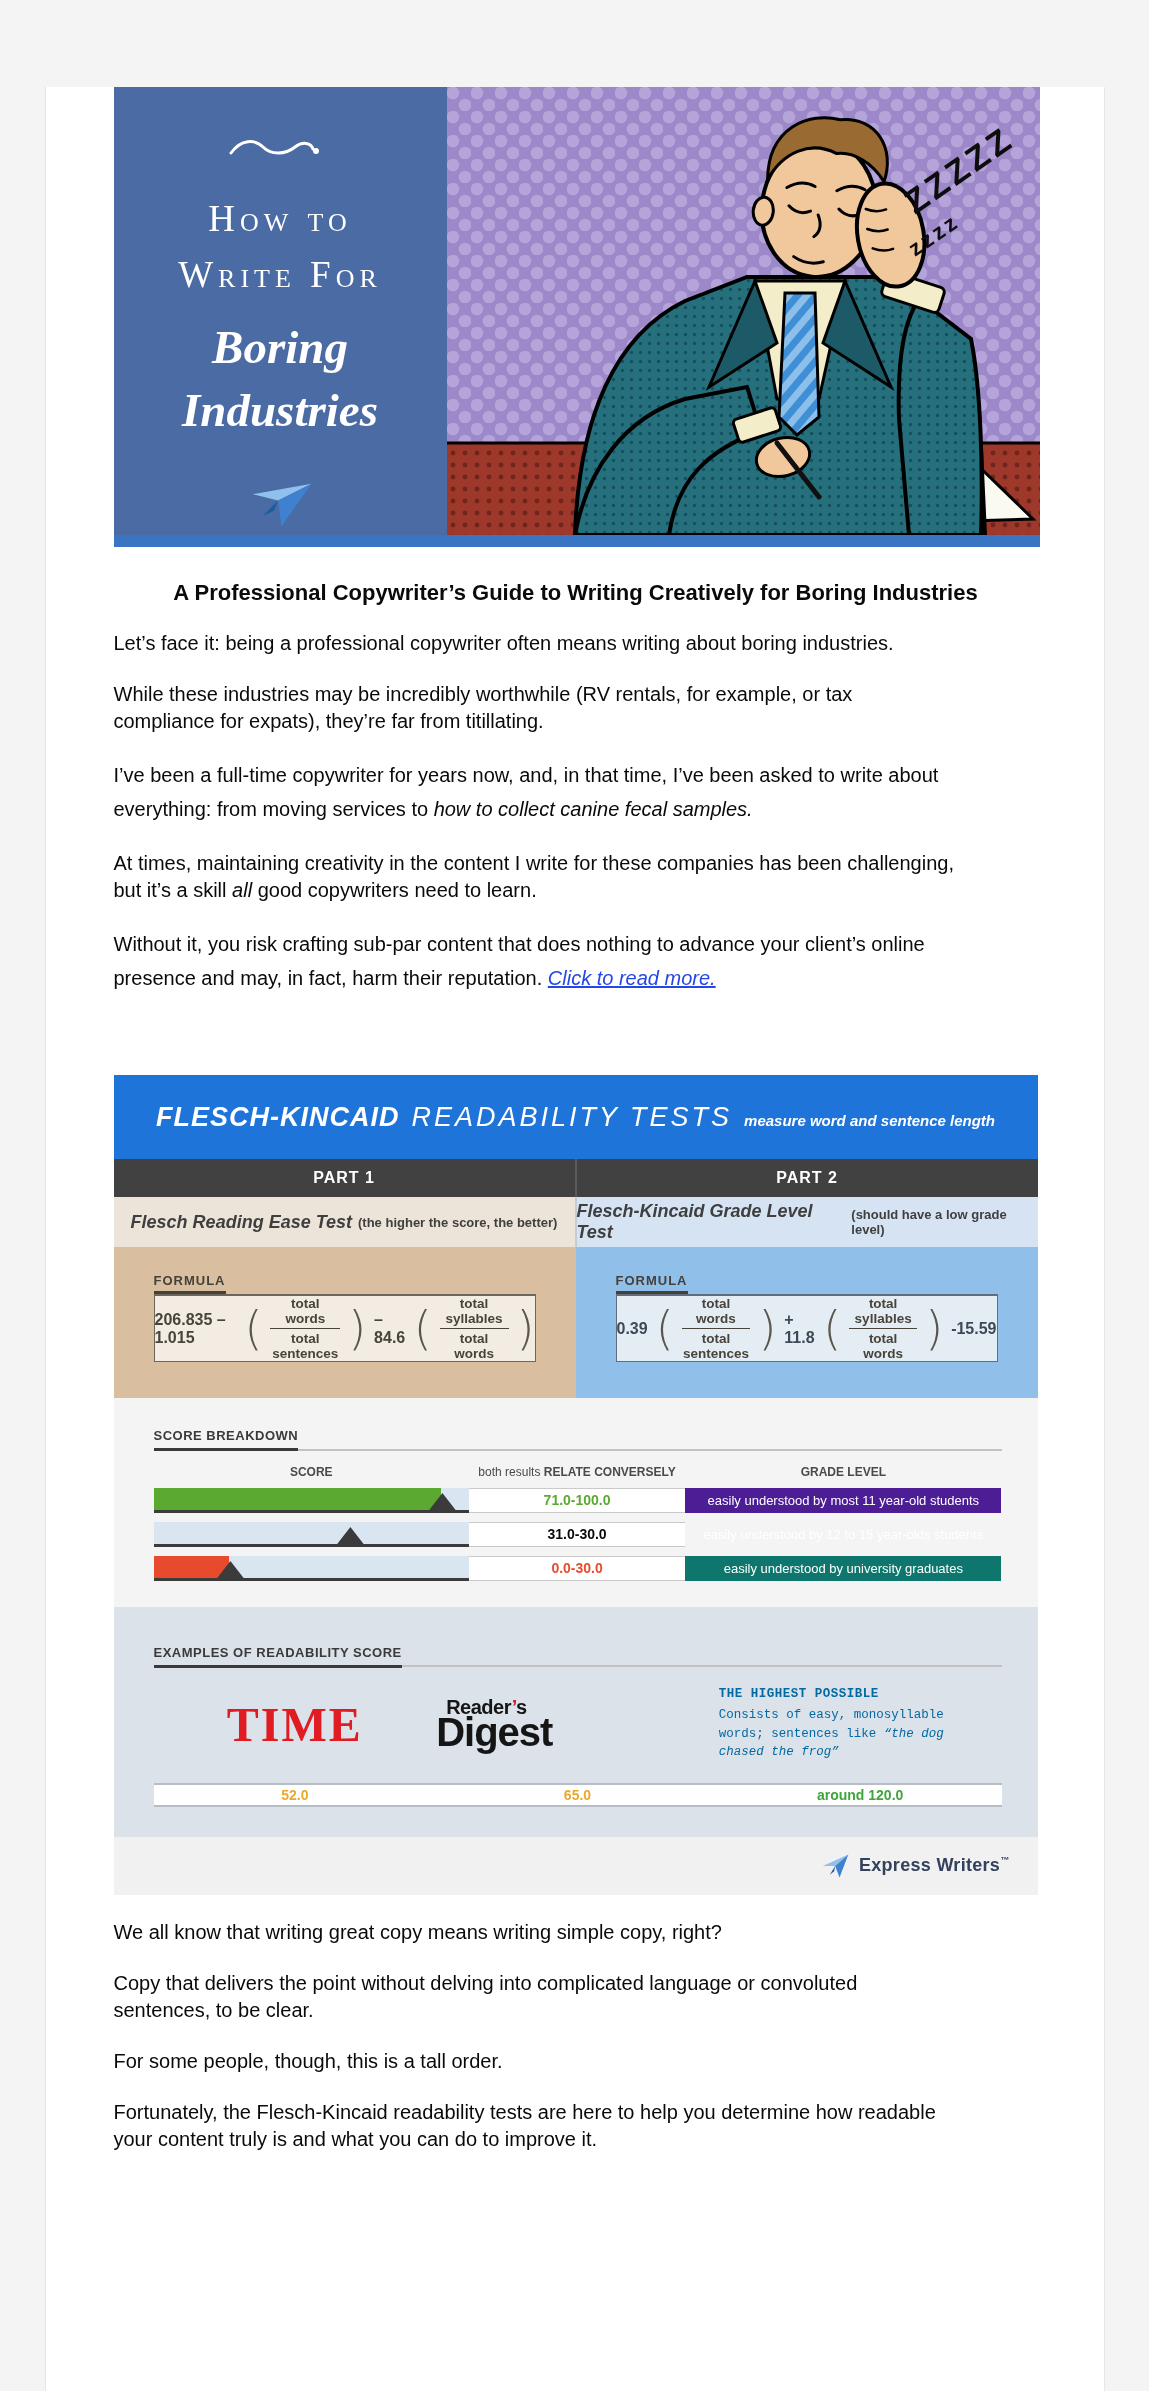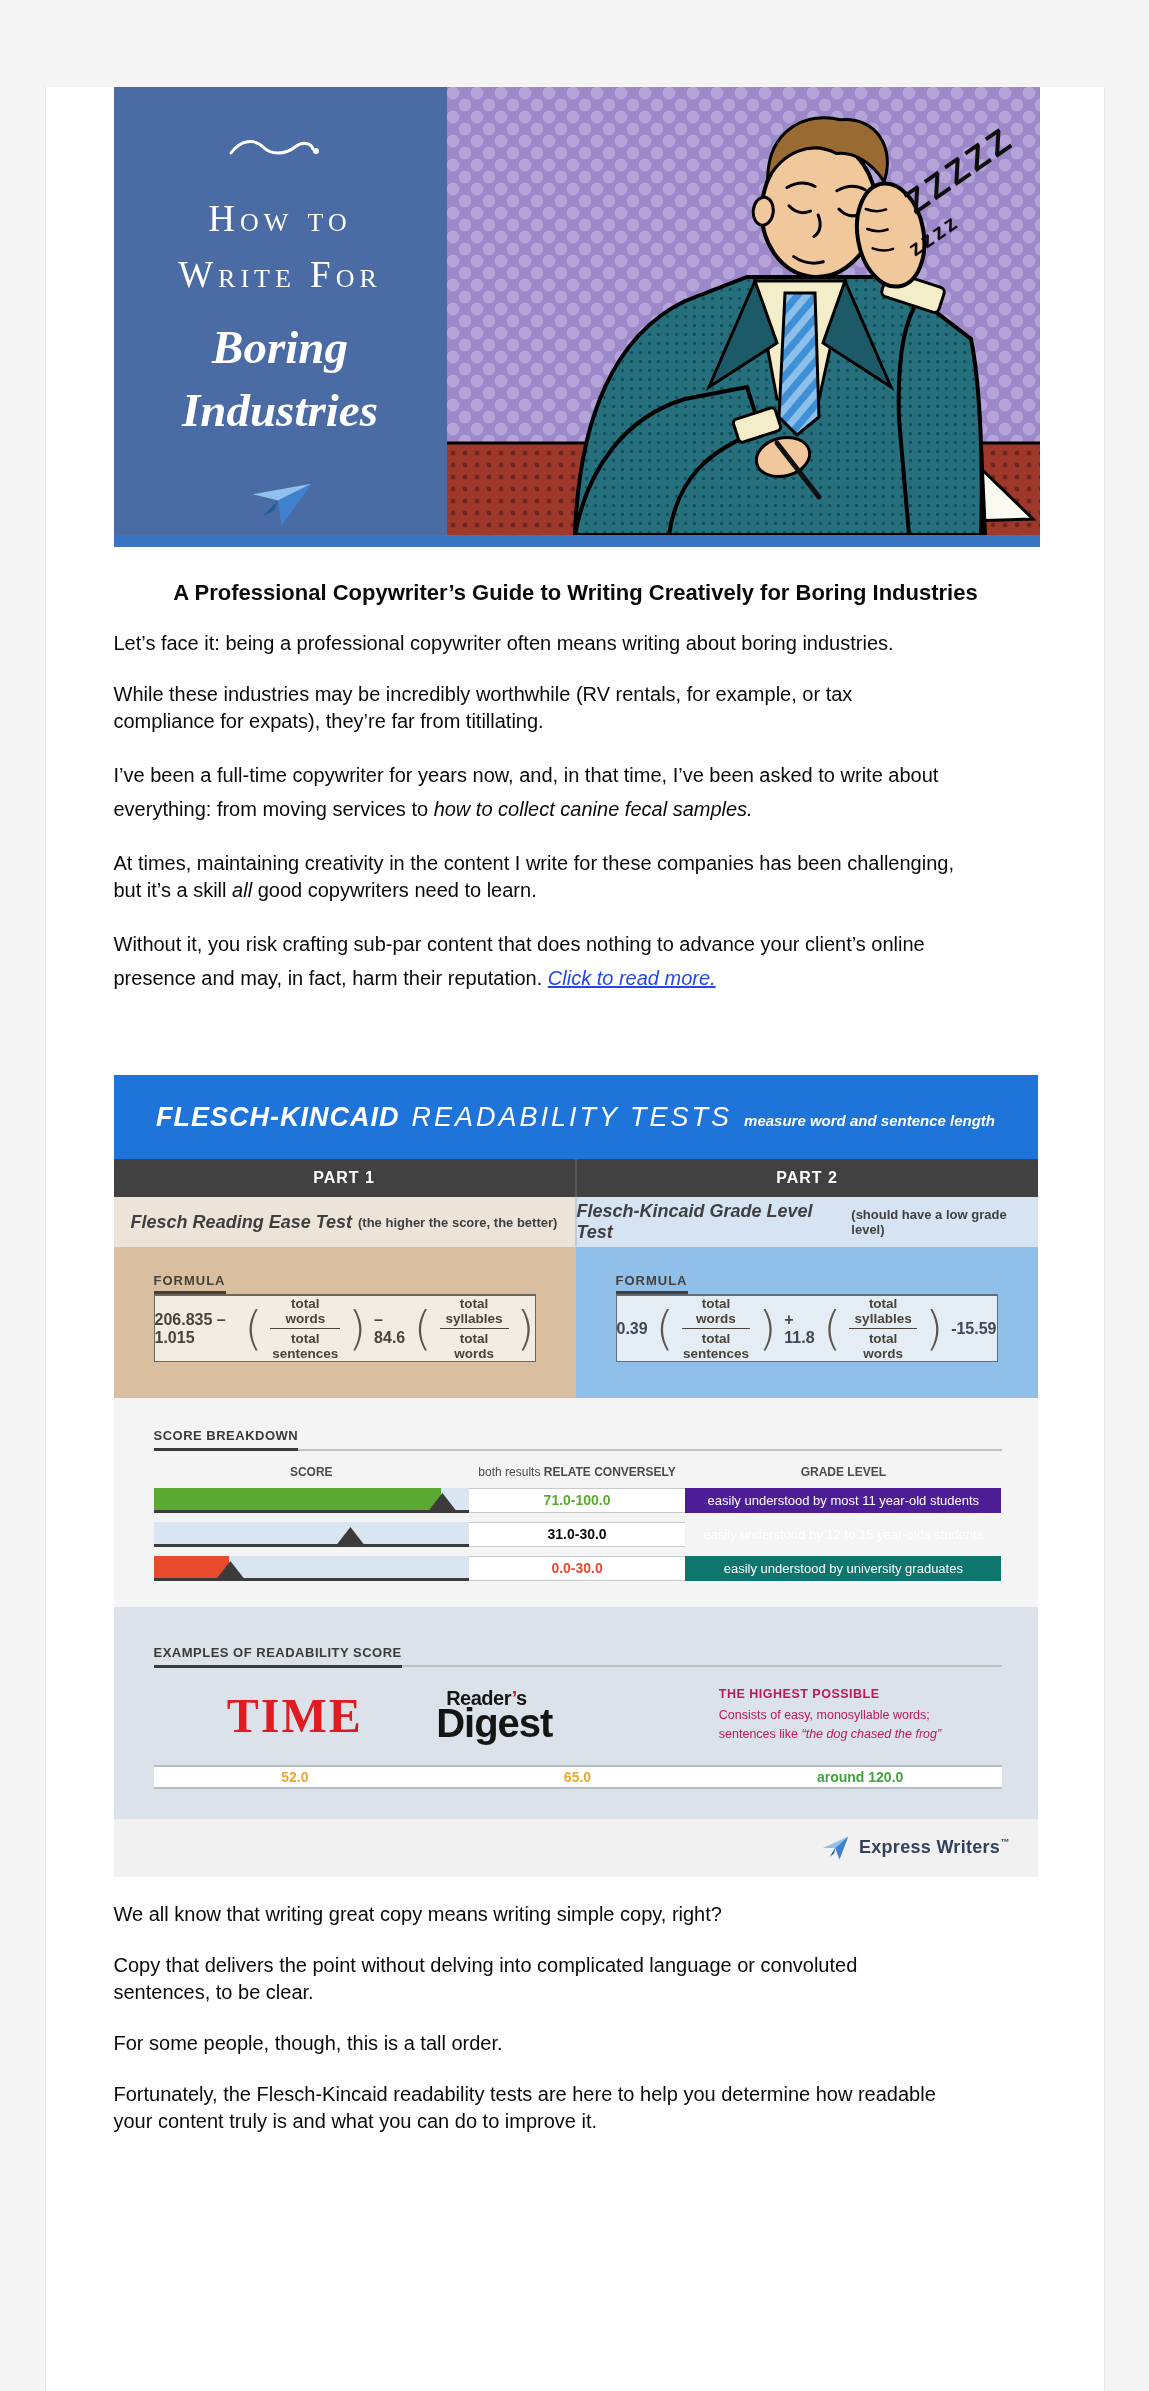--- a/index.html
+++ b/index.html
@@ -84,21 +84,21 @@
   .sb-grade { color:#fff; font-size:13px; display:flex; align-items:center; justify-content:center; }
 
   .ig-ex { background:#dbe2ea; padding:36px 36px 30px 40px; }
   .ex-cols { display:grid; grid-template-columns:1fr 1fr 1fr; margin-top:20px; align-items:center; }
   .ex-time { color:#e01b22; font-family:"Liberation Serif", serif; font-weight:bold;
              font-size:48px; letter-spacing:2px; text-align:center; }
   .ex-rd { line-height:0.9; color:#151515; }
   .ex-rd .top { font-size:20px; font-weight:bold; display:block; margin-left:10px; letter-spacing:-0.5px; }
   .ex-rd .top .apos { color:#d11a21; }
   .ex-rd .bottom { font-size:40px; font-weight:bold; letter-spacing:-1px; display:block; margin-top:-2px; }
-  .ex-high { color:#be185d; padding-right:10px; }
+  .ex-high { color:#0369a1; padding-right:10px;font-family:Liberation Mono, monospace; }
   .ex-high .t { font-size:12.5px; font-weight:bold; letter-spacing:0.5px; }
   .ex-high .d { font-size:12.5px; line-height:1.45; margin-top:5px; max-width:240px; }
   .ex-high .d em { font-style:italic; }
   .ex-values { display:grid; grid-template-columns:1fr 1fr 1fr; margin-top:22px; background:#fff;
                border-top:2px solid #b6bdc6; border-bottom:2px solid #b6bdc6; height:24px; align-items:center; }
   .ex-values div { text-align:center; font-size:14px; font-weight:bold; }
 
   .ig-footer { background:#f1f1f1; height:58px; display:flex; align-items:center; justify-content:flex-end;
                padding-right:28px; gap:8px; }
   .ew-text { color:#33415c; font-size:18px; font-weight:600; letter-spacing:0.3px; }

